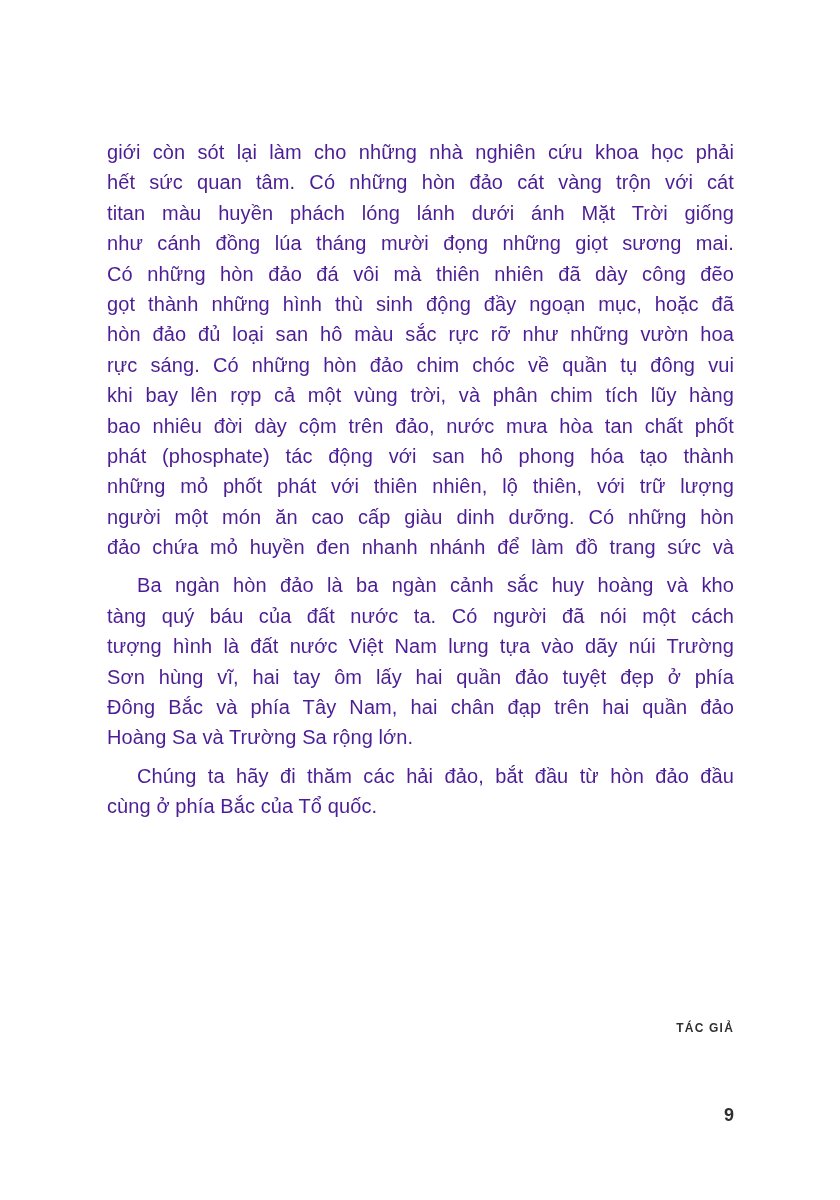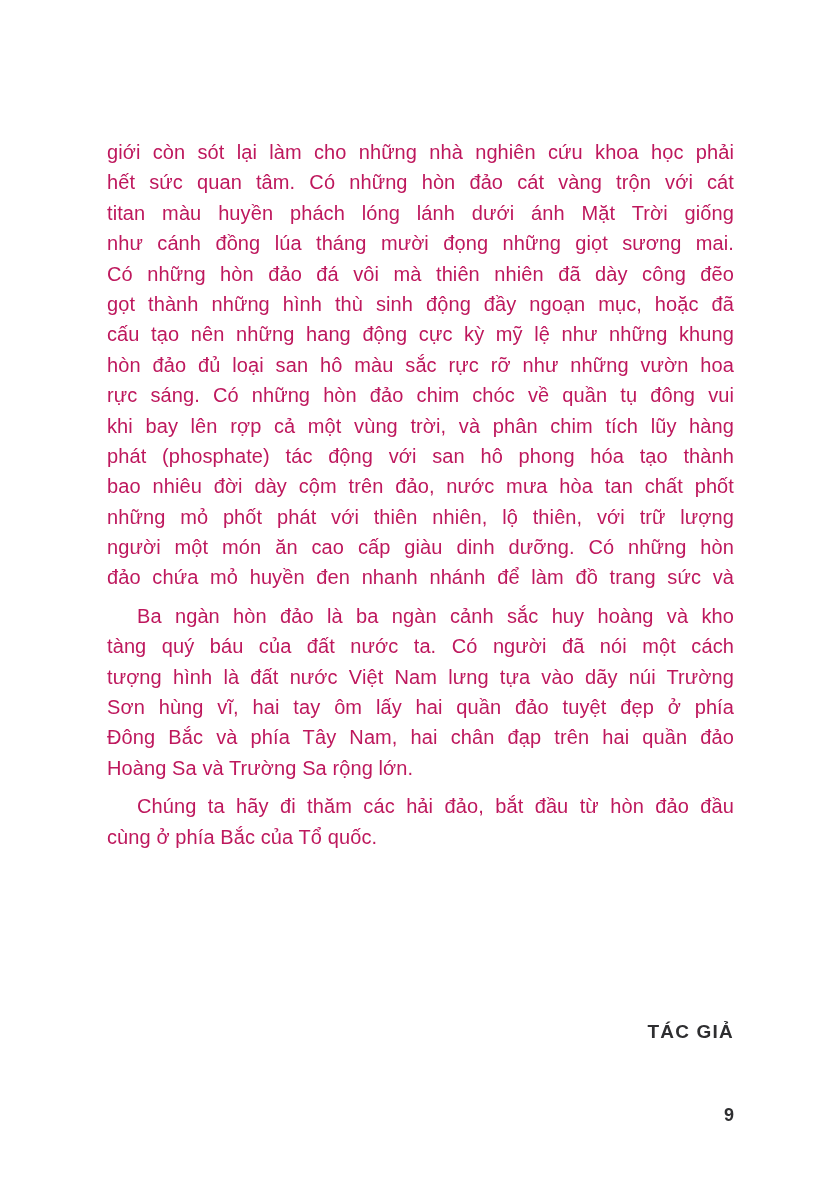--- a/index.html
+++ b/index.html
@@ -13,21 +13,21 @@
     height: 1200px;
     background: #ffffff;
     overflow: hidden;
     font-family: "Liberation Sans", "DejaVu Sans", sans-serif;
   }
   .text-block {
     position: absolute;
     left: 107px;
     top: 137px;
     width: 627px;
-    color: #be185d;
+    color: #4c1d95;
     font-size: 20px;
     line-height: 30.4px;
     letter-spacing: 0.1px;
   }
   .para {
     margin: 0 0 8px 0;
   }
   .para:last-child { margin-bottom: 16px; }
   .line {
     height: 30.4px;
@@ -42,21 +42,21 @@
   }
   .para.indent .line:first-child {
     text-indent: 30px;
   }
   .author-line {
     position: absolute;
     left: 107px;
     top: 1021px;
     width: 627px;
     text-align: right;
-    font-size: 19px;
+    font-size: 12px;
     font-weight: bold;
     letter-spacing: 1.2px;
     color: #2e2e30;
   }
   .page-number {
     position: absolute;
     left: 107px;
     top: 1105px;
     width: 627px;
     text-align: right;
@@ -71,26 +71,25 @@
 <div class="book-page">
   <div class="text-block">
     <div id="paragraphs">
         <div class="para">
           <div class="line">giới còn sót lại làm cho những nhà nghiên cứu khoa học phải</div>
           <div class="line">hết sức quan tâm. Có những hòn đảo cát vàng trộn với cát</div>
           <div class="line">titan màu huyền phách lóng lánh dưới ánh Mặt Trời giống</div>
           <div class="line">như cánh đồng lúa tháng mười đọng những giọt sương mai.</div>
           <div class="line">Có những hòn đảo đá vôi mà thiên nhiên đã dày công đẽo</div>
           <div class="line">gọt thành những hình thù sinh động đầy ngoạn mục, hoặc đã</div>
-          <div class="line">cấu tạo nên những hang động cực kỳ mỹ lệ như những khung</div>
           <div class="line">hòn đảo đủ loại san hô màu sắc rực rỡ như những vườn hoa</div>
           <div class="line">rực sáng. Có những hòn đảo chim chóc về quần tụ đông vui</div>
           <div class="line">khi bay lên rợp cả một vùng trời, và phân chim tích lũy hàng</div>
+          <div class="line">bao nhiêu đời dày cộm trên đảo, nước mưa hòa tan chất phốt</div>
           <div class="line">phát (phosphate) tác động với san hô phong hóa tạo thành</div>
-          <div class="line">bao nhiêu đời dày cộm trên đảo, nước mưa hòa tan chất phốt</div>
           <div class="line">những mỏ phốt phát với thiên nhiên, lộ thiên, với trữ lượng</div>
           <div class="line">người một món ăn cao cấp giàu dinh dưỡng. Có những hòn</div>
           <div class="line">đảo chứa mỏ huyền đen nhanh nhánh để làm đồ trang sức và</div>
         </div>
         <div class="para indent">
           <div class="line">Ba ngàn hòn đảo là ba ngàn cảnh sắc huy hoàng và kho</div>
           <div class="line">tàng quý báu của đất nước ta. Có người đã nói một cách</div>
           <div class="line">tượng hình là đất nước Việt Nam lưng tựa vào dãy núi Trường</div>
           <div class="line">Sơn hùng vĩ, hai tay ôm lấy hai quần đảo tuyệt đẹp ở phía</div>
           <div class="line">Đông Bắc và phía Tây Nam, hai chân đạp trên hai quần đảo</div>

